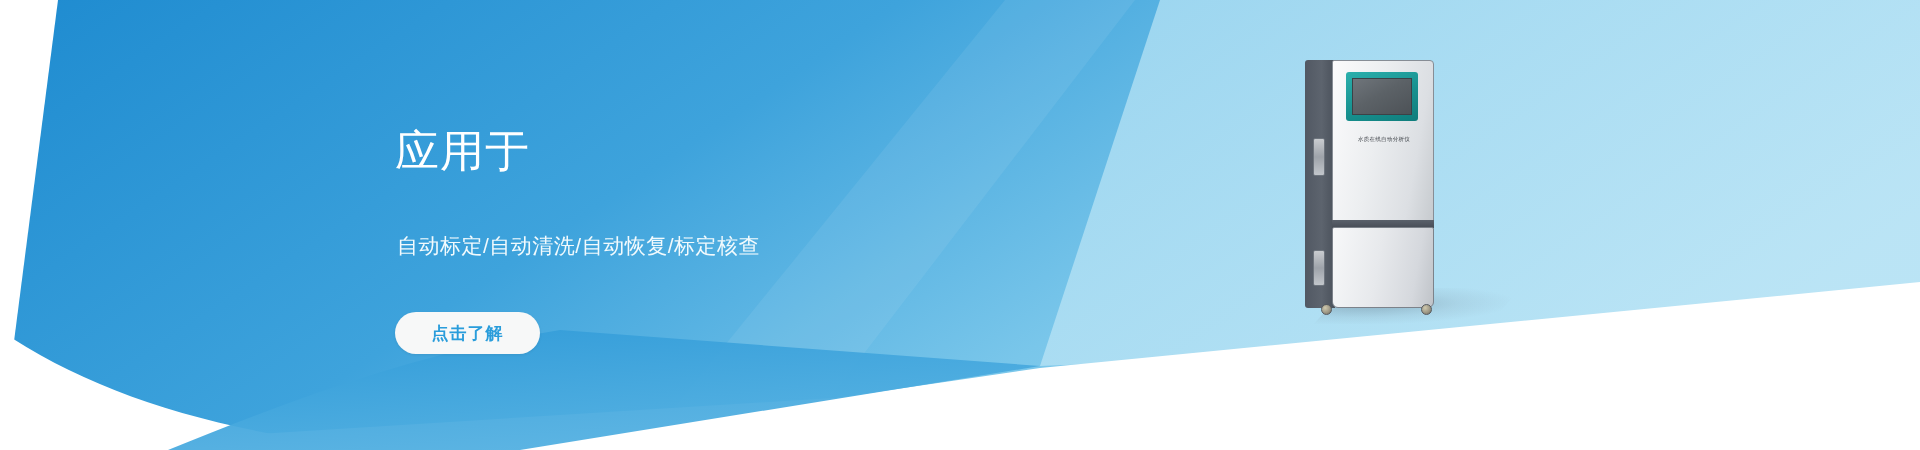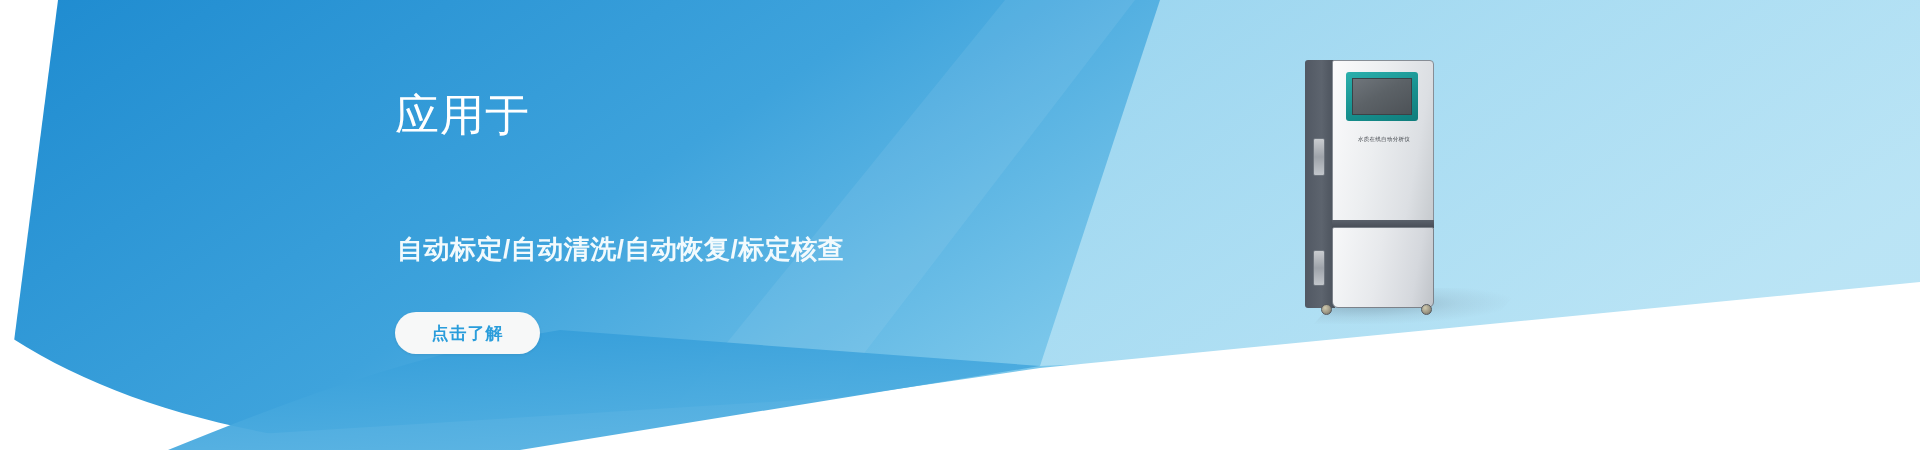--- a/index.html
+++ b/index.html
@@ -49,31 +49,32 @@
     top: 55px;
     color: #ffffff;
     font-size: 44px;
     line-height: 1.42;
     font-weight: 400;
     letter-spacing: 1px;
     white-space: nowrap;
   }
   .headline-line {
     display: block;
+    margin-top: 36px;
   }
 
   .subtitle {
     position: absolute;
     left: 2px;
     top: 232px;
     color: #f2fafd;
-    font-size: 26px;
+    font-size: 21px;
     letter-spacing: 0.5px;
     white-space: nowrap;
-    font-weight: 700;
+    font-weight: 400;
   }
 
   .cta-button {
     position: absolute;
     left: 0px;
     top: 312px;
     width: 145px;
     height: 42px;
     border: none;
     border-radius: 21px;

